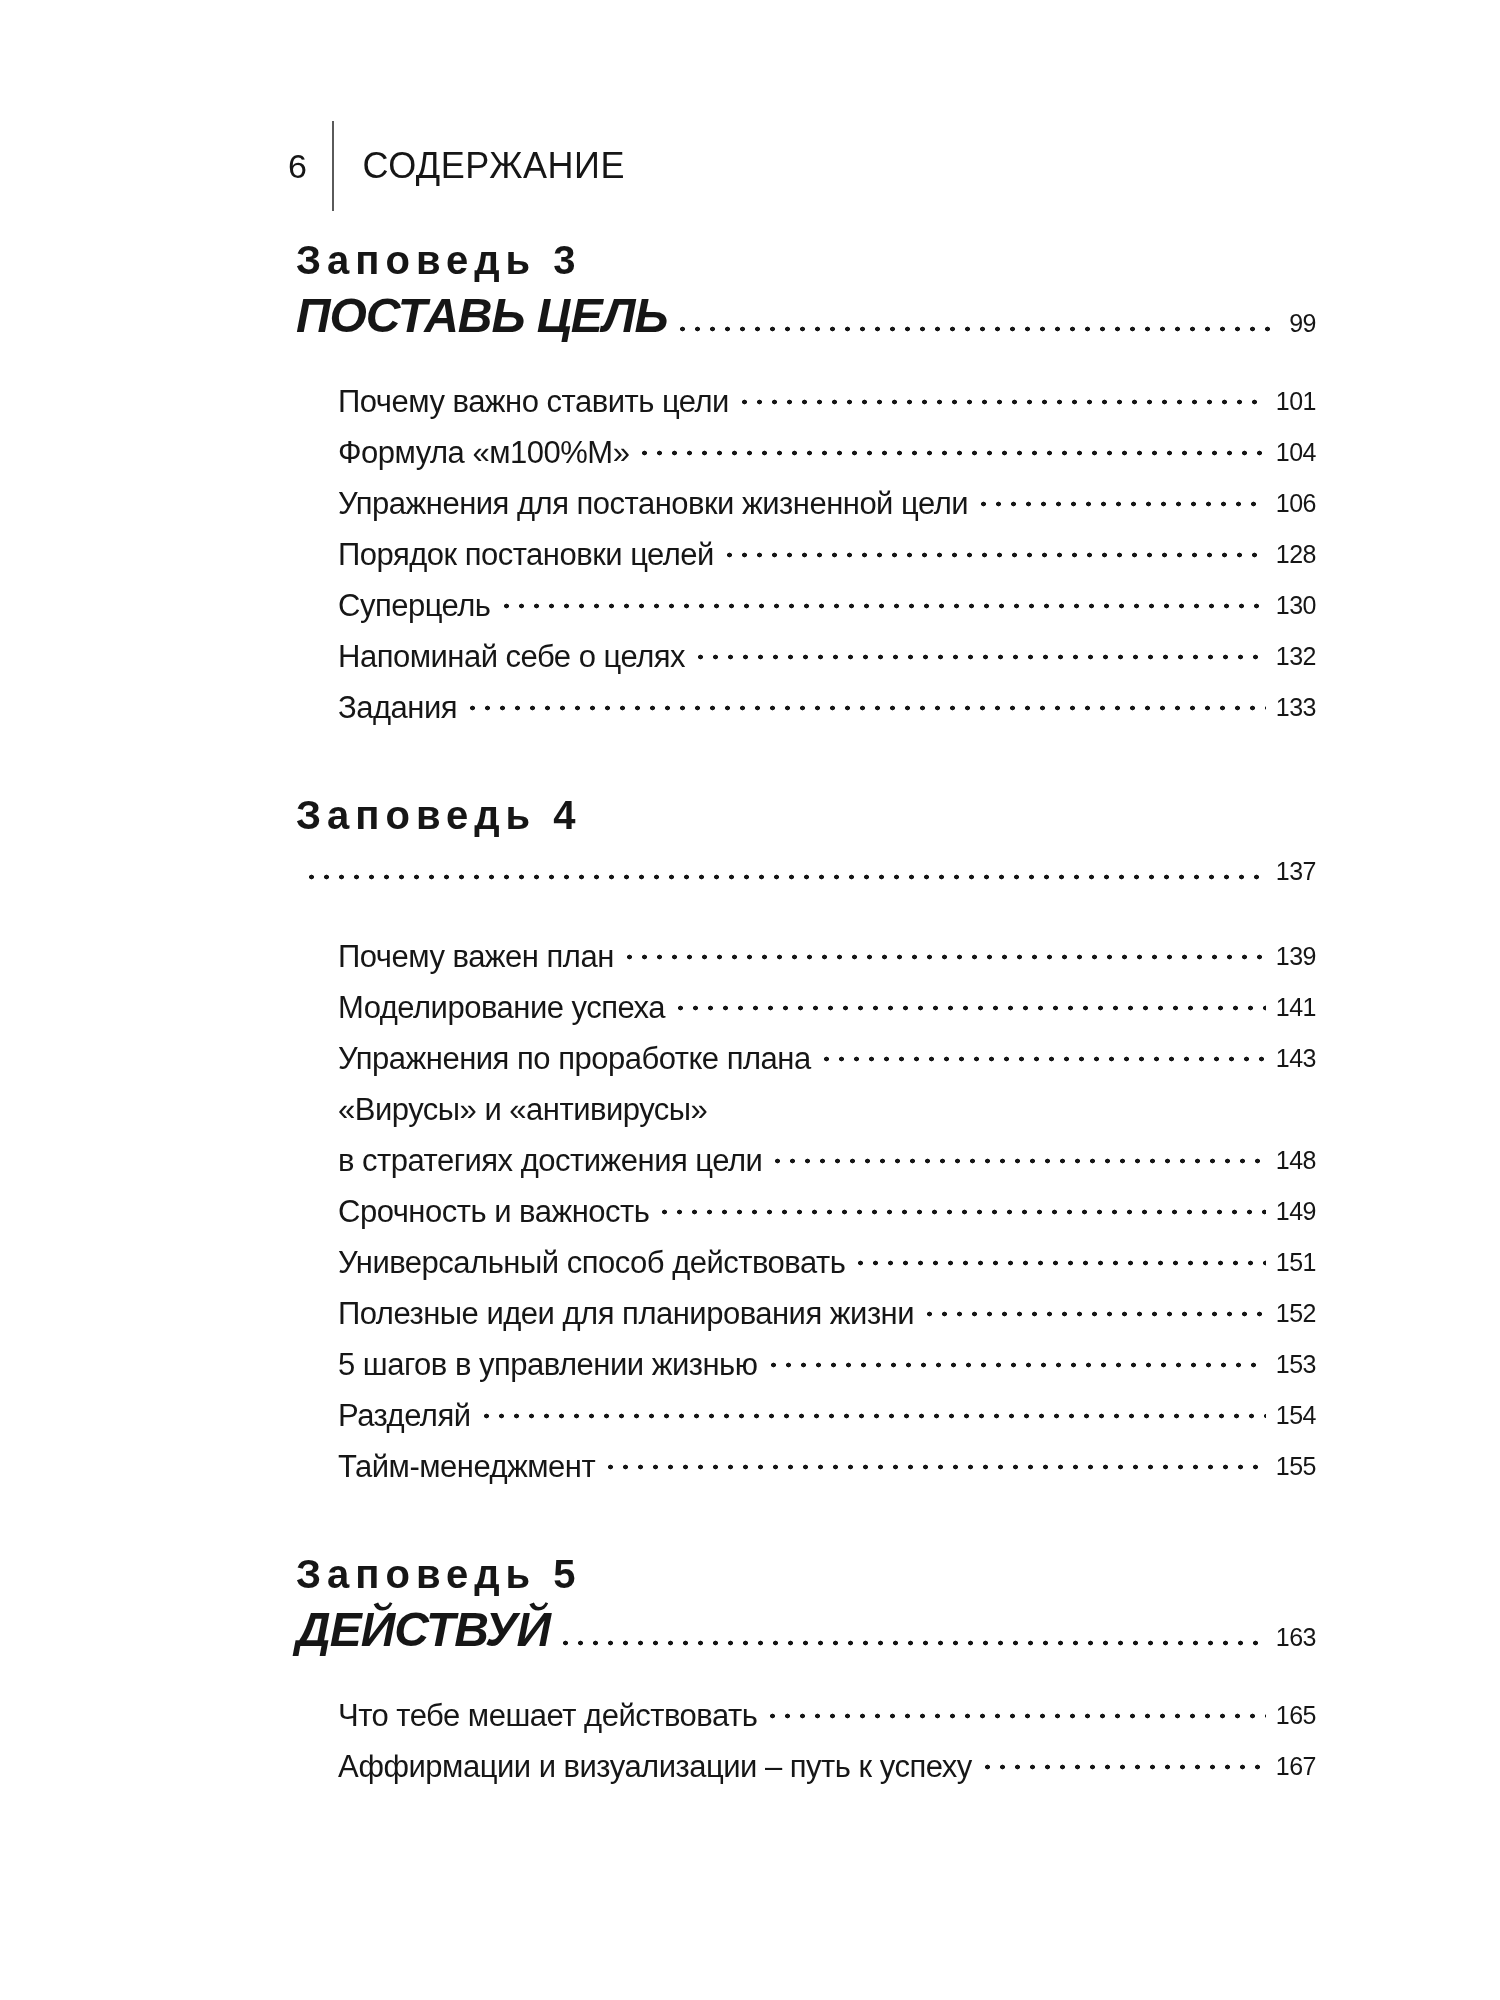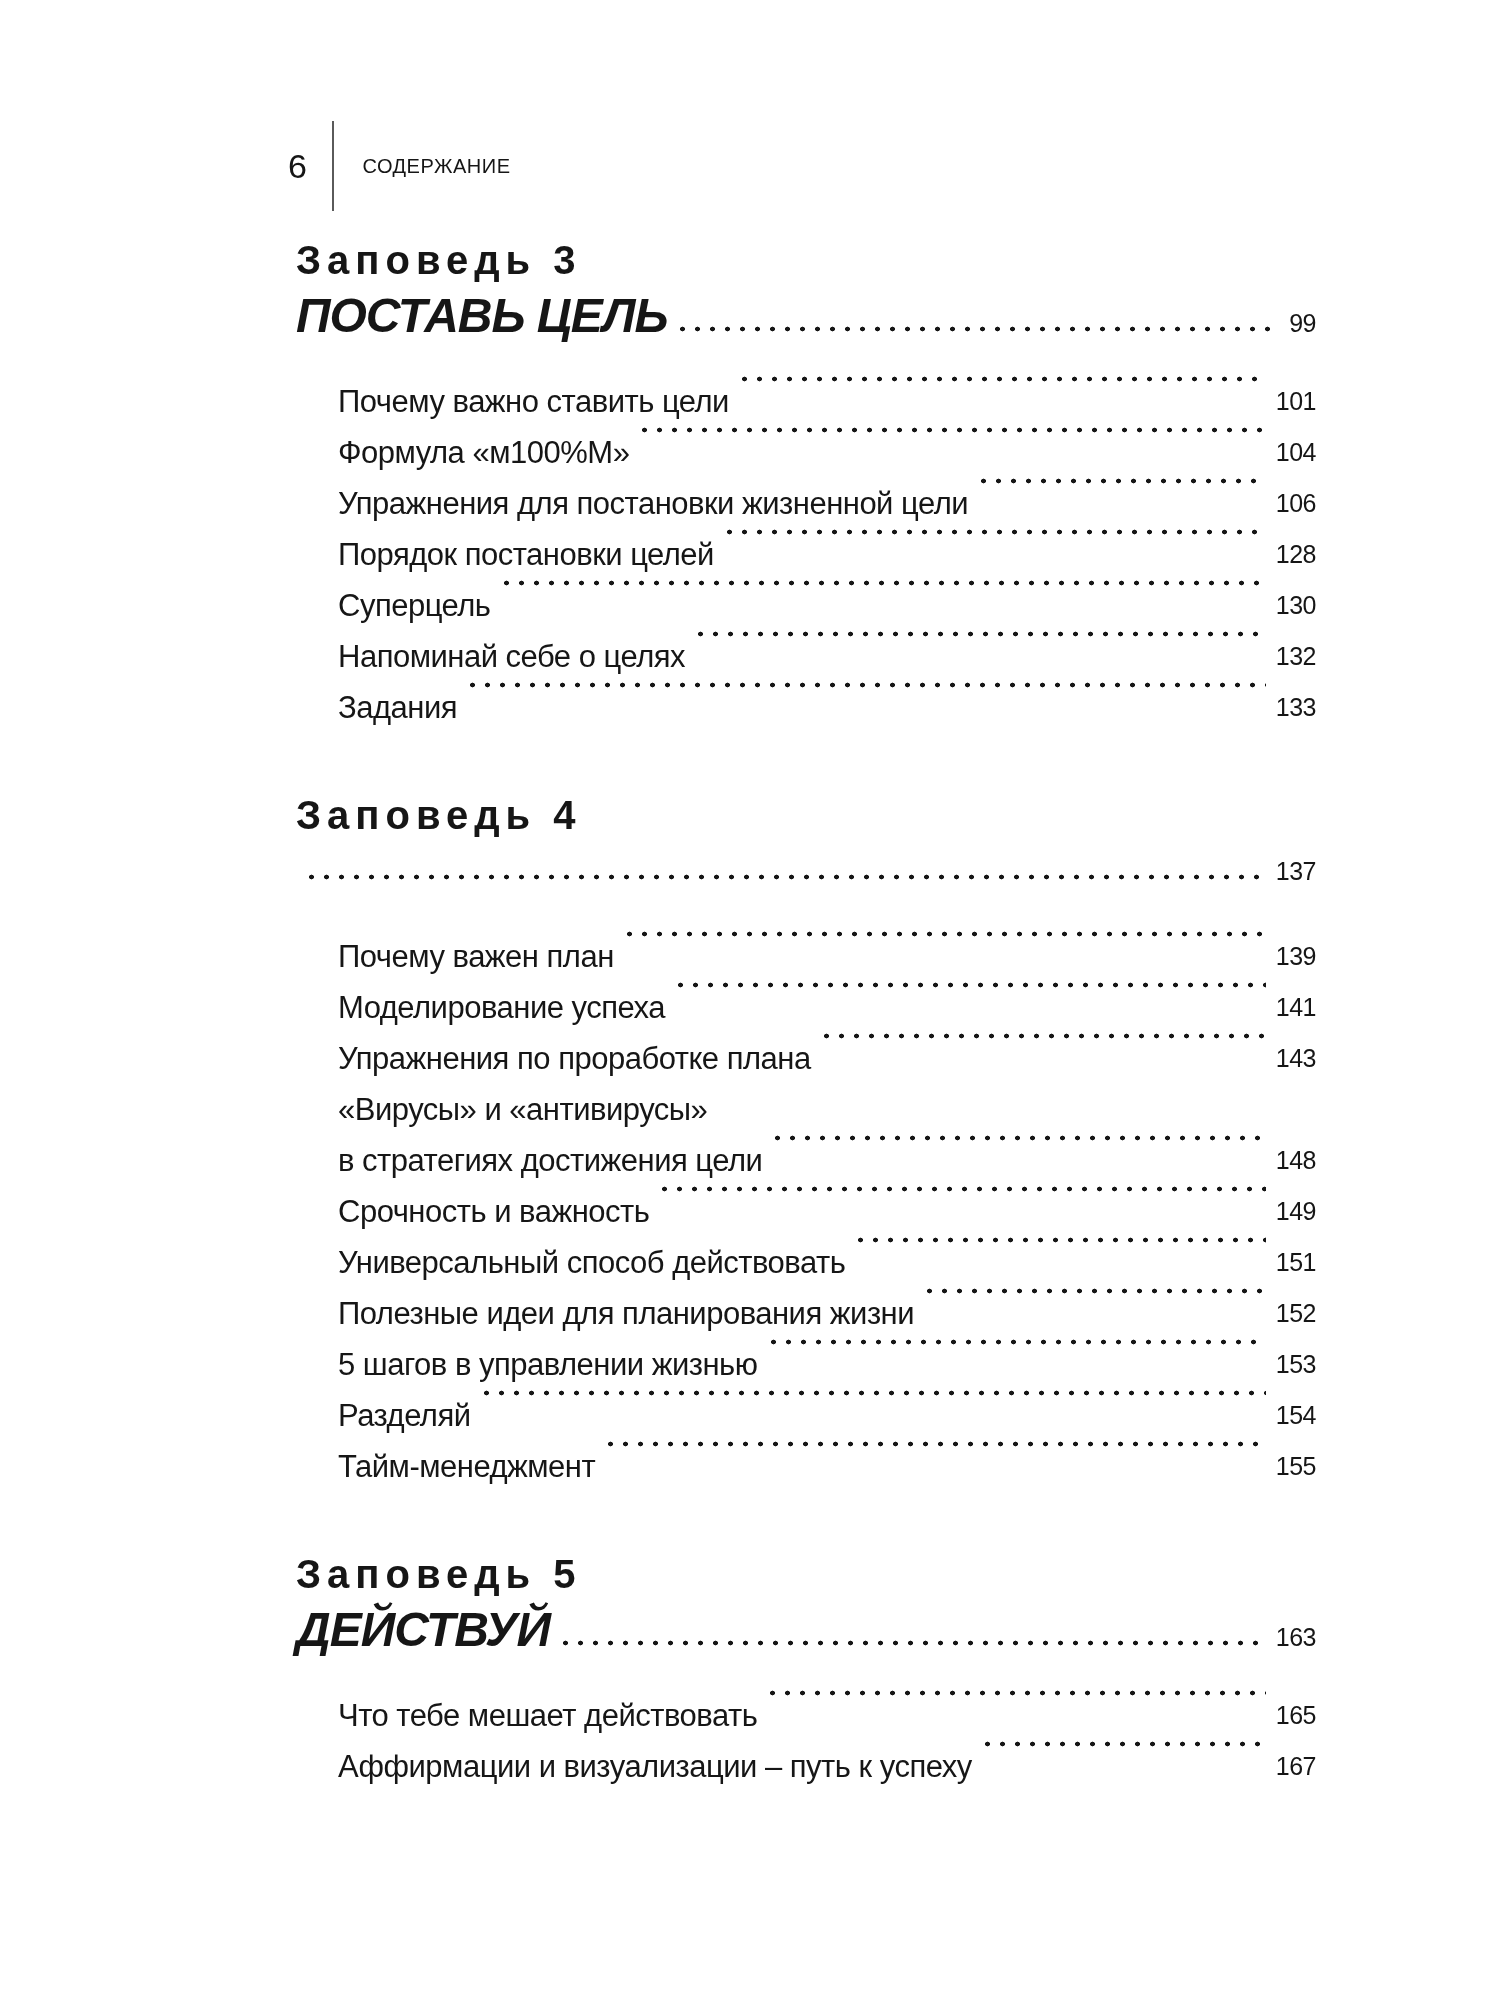--- a/index.html
+++ b/index.html
@@ -28,21 +28,21 @@
     font-size: 34px;
     letter-spacing: -0.5px;
     margin-right: 26px;
   }
   .divider {
     width: 2px; height: 90px;
     background: #5a5a5a;
     margin-right: 28px;
   }
   .htitle {
-    font-size: 20px;
+    font-size: 36px;
     letter-spacing: 0.5px;
   }
 
   
   .toc {
     position: absolute;
     left: 296px;
     width: 1020px;
     top: 238px;
   }
@@ -66,21 +66,21 @@
     font-size: 48px;
     font-weight: bold;
     letter-spacing: -1px;
     white-space: nowrap;
     font-style: italic;
   }
 
   .items { margin-top: 34px; padding-left: 42px; }
   .irow {
     display: flex;
-    align-items: flex-start;
+    align-items: center;
     height: 51px;
     line-height: 51px;
   }
   .ilabel {
     font-size: 31px;
     letter-spacing: -0.5px;
     white-space: nowrap;
   }
 
   .leader {

